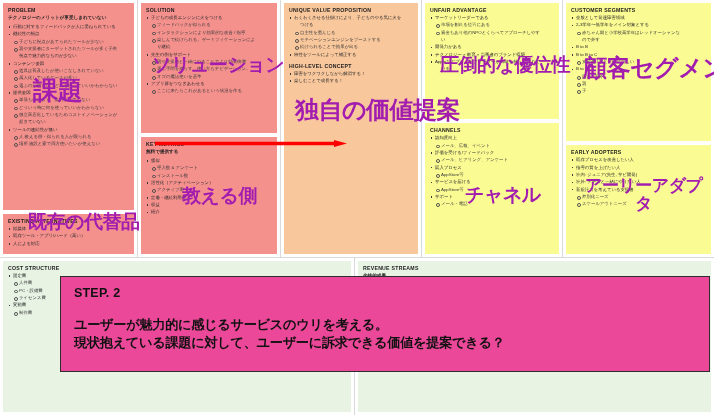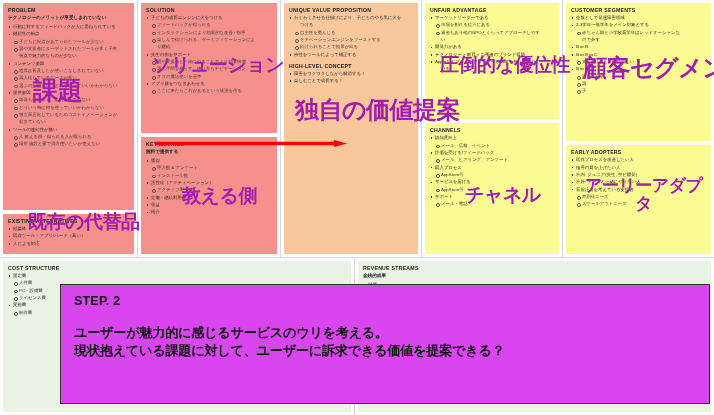--- a/index.html
+++ b/index.html
@@ -52,22 +52,22 @@
 
   
   .olabel{position:absolute;font-weight:bold;color:#a21caf;
           font-family:Liberation Mono, monospace;
           white-space:pre;line-height:1.05;letter-spacing:-0.5px;}
 
   
   #arrow{position:absolute;left:155px;top:140px;width:192px;height:7px;}
 
   
-  #step-box{position:absolute;left:60px;top:284px;width:650px;height:120px;
-            background:#d946ef;border:1.2px solid #2e2e2e;box-sizing:border-box;
+  #step-box{position:absolute;left:60px;top:276px;width:650px;height:96px;
+            background:#ec4899;border:1.2px solid #2e2e2e;box-sizing:border-box;
             padding:9px 13px;}
   #step-title{font-size:12.5px;font-weight:bold;color:#111;margin:0 0 16px 0;
               letter-spacing:.2px;}
   .step-line{font-size:13.2px;font-weight:bold;color:#111;line-height:1.35;
              font-family:"DejaVu Sans","Liberation Sans",sans-serif;
              letter-spacing:-.3px;}
 </style>
 </head>
 <body>
 

